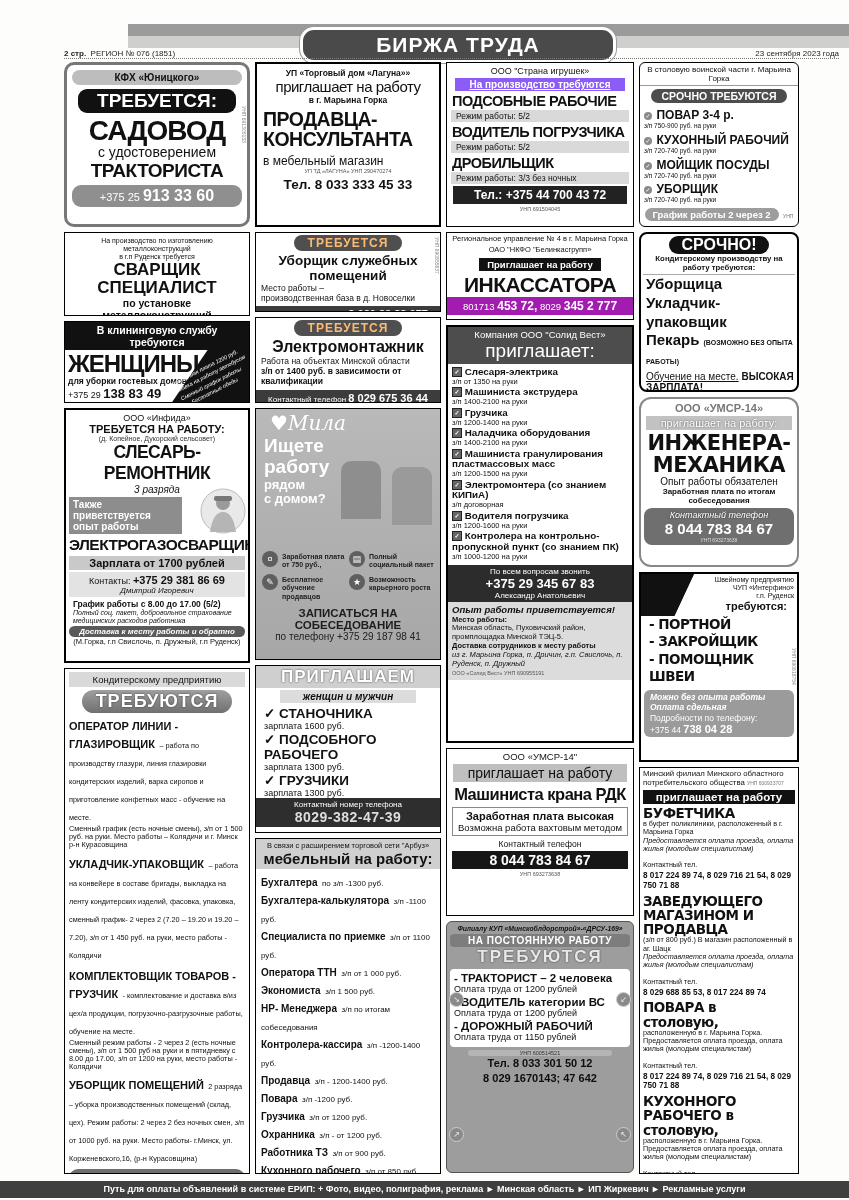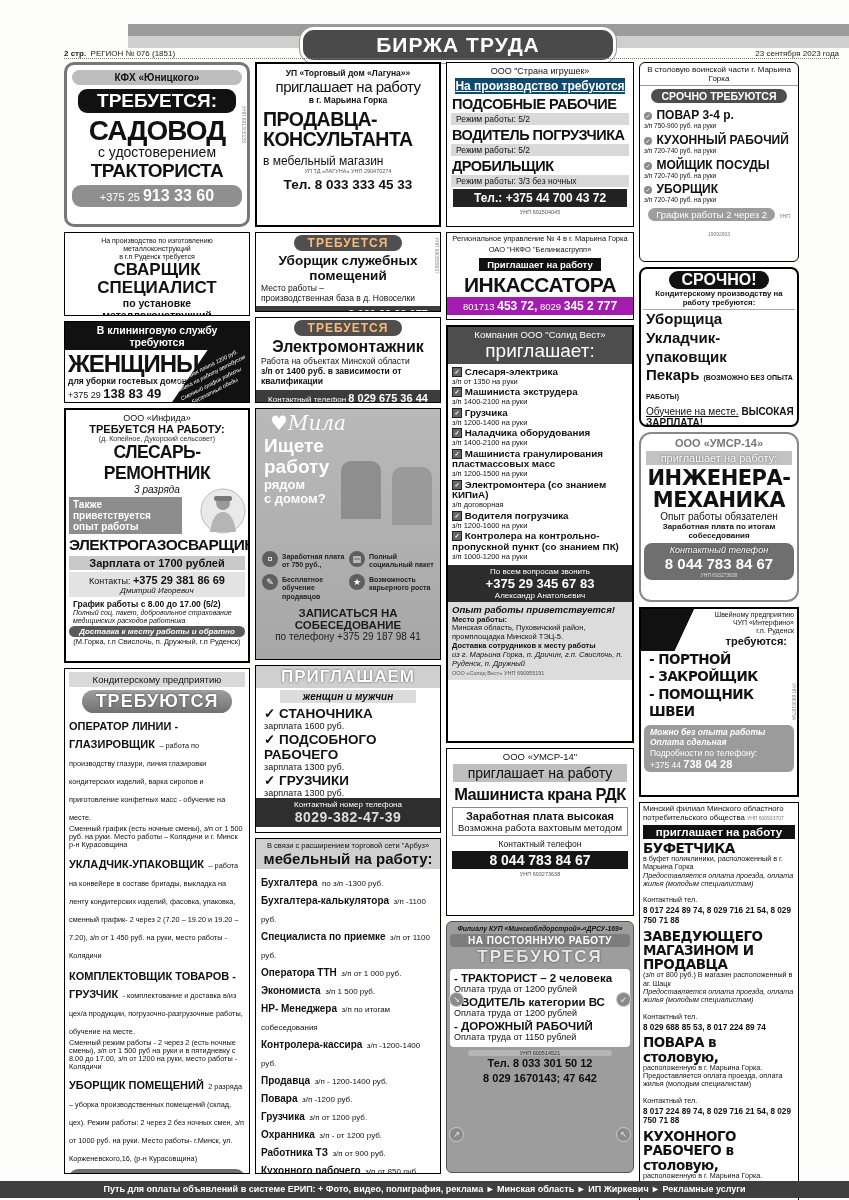--- a/index.html
+++ b/index.html
@@ -118,21 +118,21 @@
   .inv-ph b{font-size:14px;color:#ddd;letter-spacing:0.5px;}
   
   .arb-h{background:#cfcfcf;padding:2px 3px;}
   .arb-h1{font-size:7.5px;}
   .arb-h2{font-weight:bold;font-size:15px;}
   .arb-list{text-align:left;padding:3px 5px;}
   .arb-t{font-weight:bold;font-size:10px;}
   .arb-n{font-size:8px;}
   
   .toy-org{font-size:9px;padding-top:3px;}
-  .toy-h{background:#0c4a6e;color:#fff;font-weight:bold;font-size:12px;text-decoration:underline;margin:2px 8px;padding:1px 0;}
+  .toy-h{background:#8b5cf6;color:#fff;font-weight:bold;font-size:10px;text-decoration:underline;margin:2px 8px;padding:1px 0;}
   .toy-t{font-weight:bold;font-size:14.5px;letter-spacing:-0.5px;text-align:left;padding-left:5px;}
   .toy-n{background:#d9d9d9;font-size:8.5px;text-align:left;padding:1px 0 1px 5px;margin:1px 4px 2px 4px;}
   .toy-ph{background:#222;color:#fff;font-weight:bold;font-size:12px;margin:2px 6px;padding:2px 0;}
   
   .inc-org{font-size:7.5px;line-height:1.15;padding-top:2px;}
   .inc-b{background:#111;color:#fff;font-weight:bold;font-size:9.5px;display:inline-block;padding:1px 8px;margin:2px 0;}
   .inc-t{font-weight:bold;font-size:21px;letter-spacing:-0.5px;}
   .inc-ph{background:#a21caf;color:#fff;font-size:9.5px;padding:2px 0;}
   .inc-ph b{font-size:12px;}
   
@@ -172,21 +172,21 @@
       font-size:8px;line-height:13px;text-align:center;border:1px solid #ccc;}
   
   .can{border-radius:6px;}
   .can-org{font-size:8px;border-bottom:1px solid #999;padding:2px 0;}
   .can-h{background:#4d4d4d;color:#fff;font-weight:bold;font-size:10.5px;border-radius:9px;display:inline-block;padding:1px 10px;margin:2px 0;}
   .can-it{text-align:left;padding-left:4px;}
   .can-t{font-weight:bold;font-size:12px;}
   .can-n{font-size:6.5px;line-height:1.05;}
   .cc{display:inline-block;width:8px;height:8px;border-radius:50%;background:#8a8a8a;color:#fff;
       font-size:6px;line-height:8px;text-align:center;vertical-align:1px;}
-  .can-sch{background:#9d9d9d;color:#fff;font-weight:normal;font-size:9.5px;border-radius:8px;display:inline-block;padding:1px 8px;margin-top:1px;}
+  .can-sch{background:#9d9d9d;color:#fff;font-weight:bold;font-size:9.5px;border-radius:8px;display:inline-block;padding:1px 8px;margin-top:1px;}
   
   .src{border:2px solid #000;border-radius:8px;padding:2px;}
   .src-b{background:#111;color:#fff;font-weight:bold;font-size:16px;border-radius:10px;display:inline-block;padding:0 12px;}
   .src-s{font-weight:bold;font-size:7.8px;border-bottom:1px solid #aaa;padding-bottom:2px;}
   .src-t{font-weight:bold;font-size:15px;text-align:left;padding-left:3px;line-height:1.25;}
   .src-t small{font-size:7px;font-weight:bold;}
   .src-n{font-size:10px;text-align:left;padding:2px 0 0 3px;}
   .src-n u{font-weight:normal;}
   .src-ph{font-size:8px;border-top:1px solid #aaa;margin-top:3px;padding-top:2px;}
   
@@ -608,21 +608,21 @@
             </div>
           </div>
         <div class="drsu-unp">УНП 600514521</div>
         <div class="drsu-ph">Тел. 8 033 301 50 12</div>
         <div class="drsu-ph">8 029 1670143; 47 642</div>
       </div>
     </div>
 
     <div class="col c4">
 
-      <div class="ad can ctr" style="height:200px">
+      <div class="ad can ctr" style="height:165px">
         <div class="can-org">В столовую воинской части г. Марьина Горка</div>
         <span class="can-h">СРОЧНО ТРЕБУЮТСЯ</span>
         <div>
 
             <div class="can-it">
               <div><span class="cc">✓</span> <span class="can-t">ПОВАР 3-4 р.</span></div>
               <div class="can-n">з/п 750-900 руб. на руки</div>
             </div>
 
             <div class="can-it">

